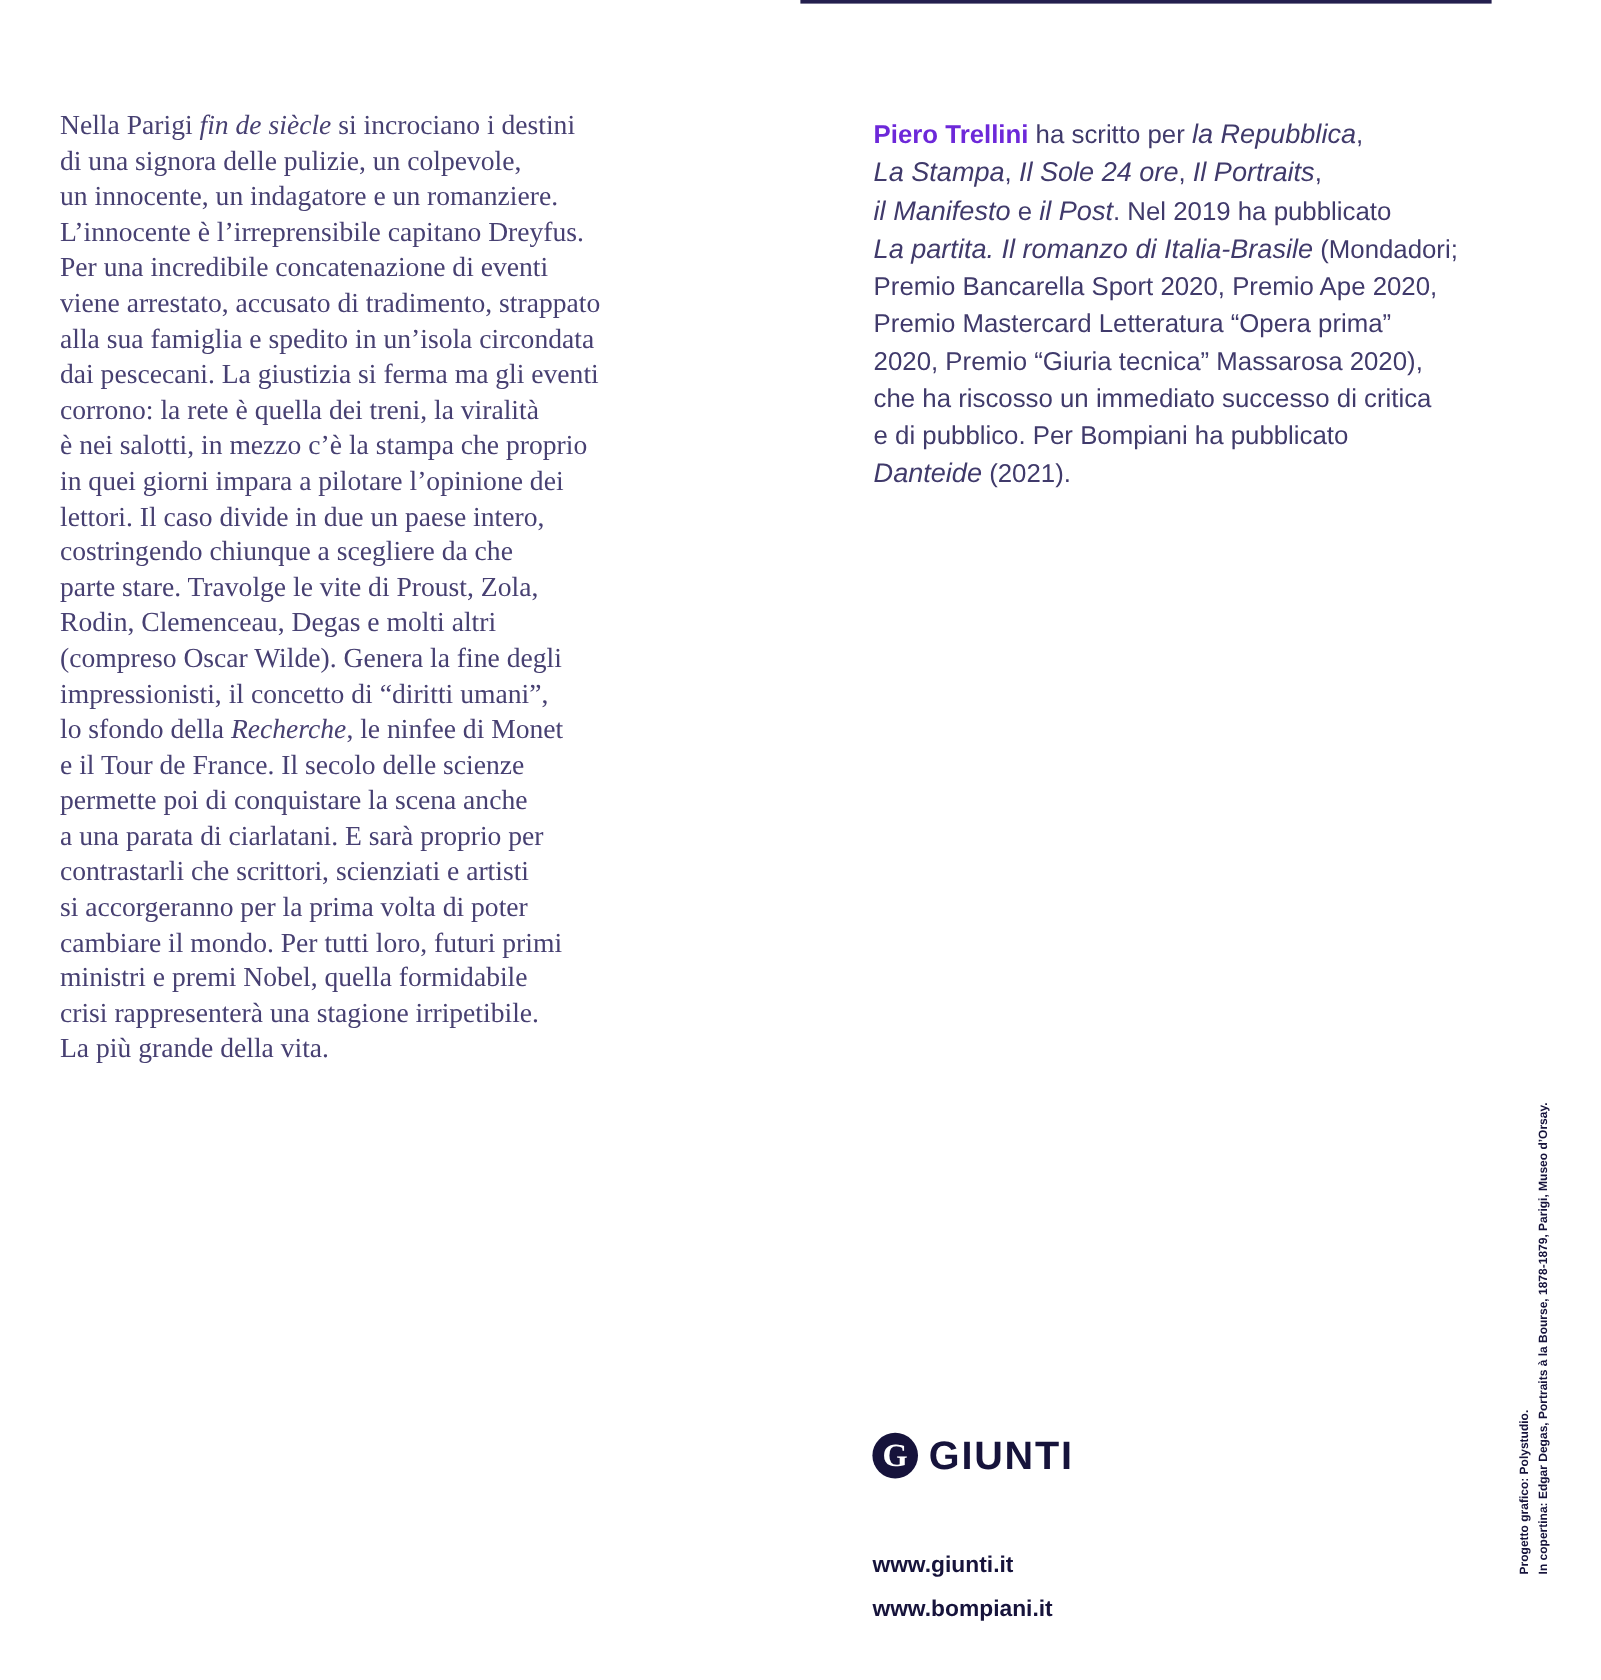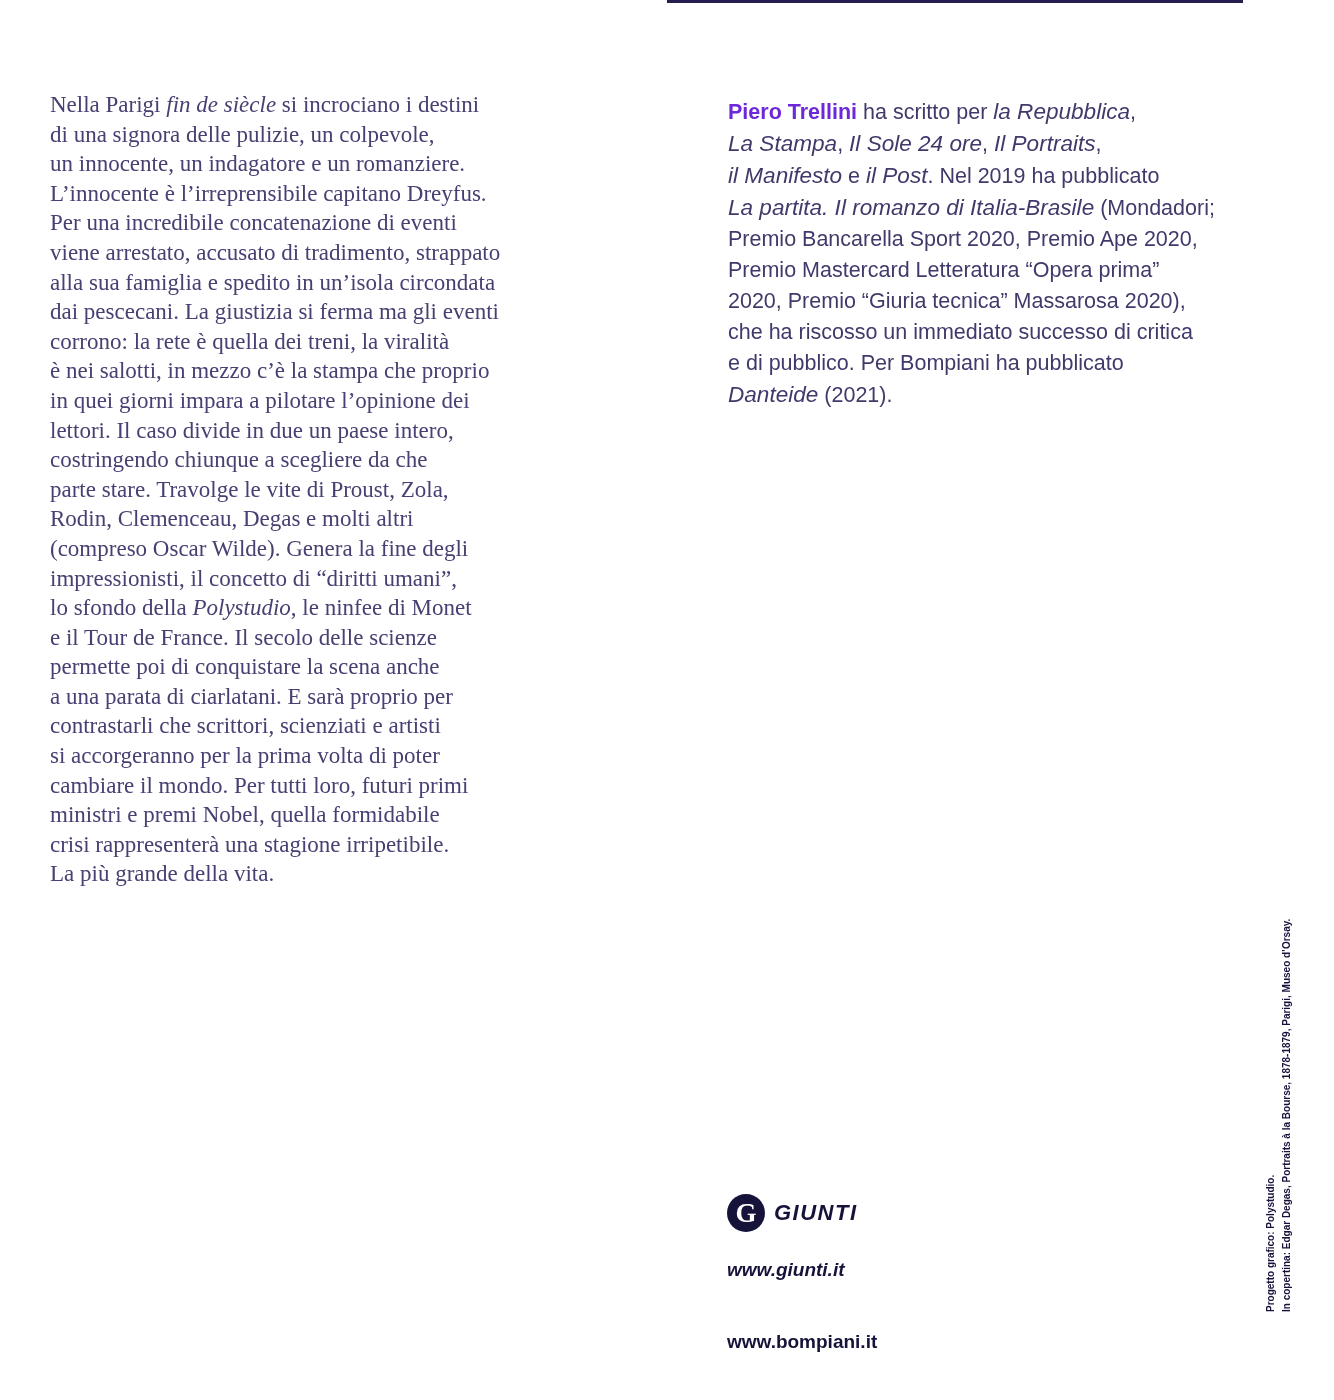--- a/index.html
+++ b/index.html
@@ -53,34 +53,33 @@
     color: #ffffff;
     display: flex; align-items: center; justify-content: center;
     font-family: "Liberation Serif", serif;
     font-weight: 700;
     font-size: 27px;
     line-height: 1;
   }
   .wordmark {
     font-family: "Liberation Sans", sans-serif;
     font-weight: 700;
-    font-size: 22px;
+    font-size: 33px;
     letter-spacing: 1.5px;
     color: var(--dark-navy, #16133b);
-    font-style: italic;
   }
   .url {
     position: absolute;
     left: 727px;
     font-family: "Liberation Sans", sans-serif;
     font-weight: 700;
     font-size: 19px;
     color: var(--dark-navy, #16133b);
   }
-  .url-1 { top: 1259px; font-style: italic; }
+  .url-1 { top: 1294px; }
   .url-2 { top: 1331px; }
 
   .credit {
     position: absolute;
     transform: rotate(-90deg);
     transform-origin: 0 0;
     font-family: "Liberation Sans", sans-serif;
     font-weight: 700;
     font-size: 10px;
     line-height: 12px;
@@ -107,21 +106,21 @@
 dai pescecani. La giustizia si ferma ma gli eventi
 corrono: la rete è quella dei treni, la viralità
 è nei salotti, in mezzo c’è la stampa che proprio
 in quei giorni impara a pilotare l’opinione dei
 lettori. Il caso divide in due un paese intero,
 costringendo chiunque a scegliere da che
 parte stare. Travolge le vite di Proust, Zola,
 Rodin, Clemenceau, Degas e molti altri
 (compreso Oscar Wilde). Genera la fine degli
 impressionisti, il concetto di “diritti umani”,
-lo sfondo della </span><span class="it">Polystudio</span><span>, le ninfee di Monet
+lo sfondo della </span><span class="it">Recherche</span><span>, le ninfee di Monet
 e il Tour de France. Il secolo delle scienze
 permette poi di conquistare la scena anche
 a una parata di ciarlatani. E sarà proprio per
 contrastarli che scrittori, scienziati e artisti
 si accorgeranno per la prima volta di poter
 cambiare il mondo. Per tutti loro, futuri primi
 ministri e premi Nobel, quella formidabile
 crisi rappresenterà una stagione irripetibile.
 La più grande della vita.</span></div>
 

